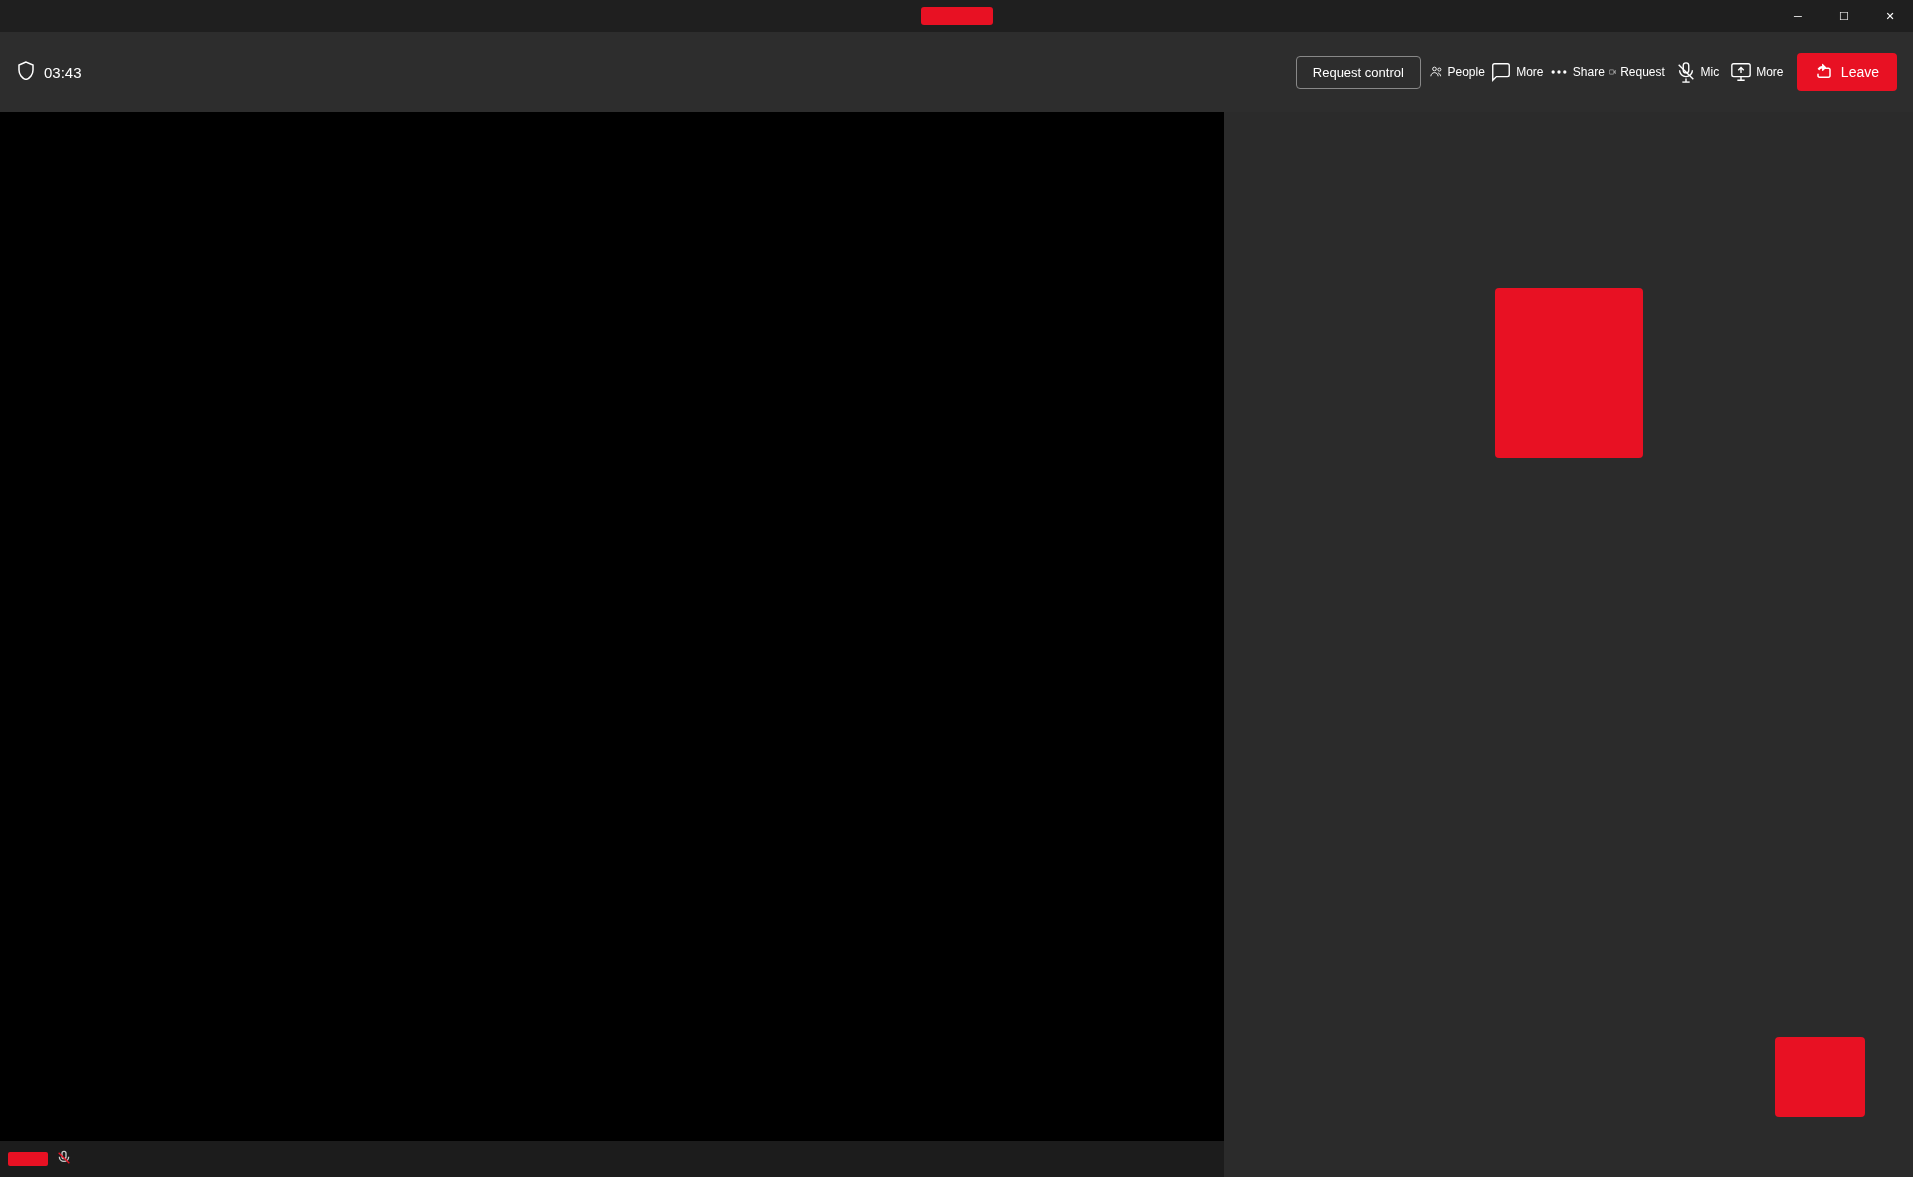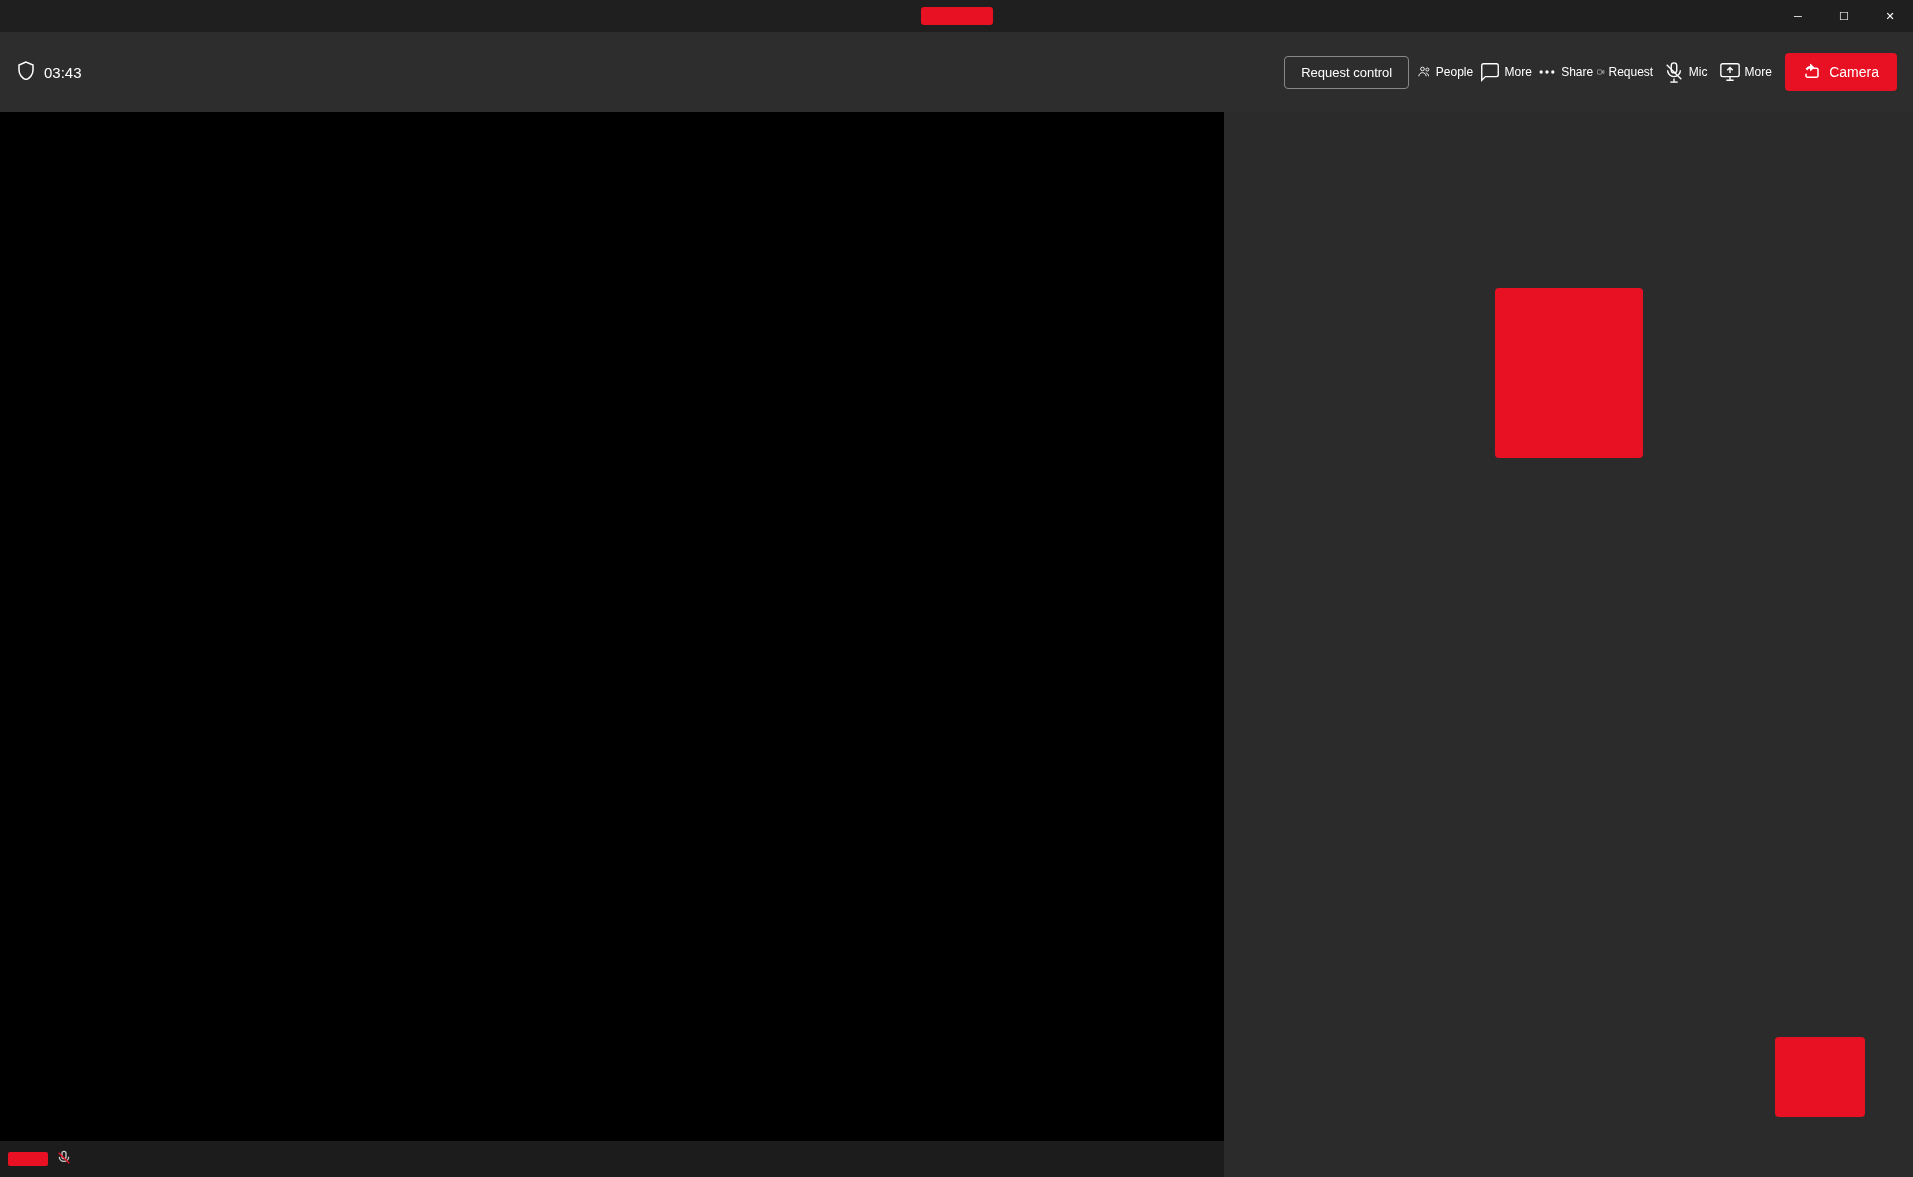--- a/index.html
+++ b/index.html
@@ -291,21 +291,21 @@
         <path d="M8 21h8M12 17v4"></path>
         <path d="M9 10l3-3 3 3M12 7v6"></path>
       </svg>
       <span>More</span>
     </button>
 
     <button class="leave-btn">
       <svg width="18" height="18" viewBox="0 0 24 24" fill="currentColor">
         <path d="M6.3 5c-.4.3-.8.7-1.2 1L3.7 7.4c-.2.2-.2.4 0 .6l1.7 1.7c.2.2.5.1.6-.1.4-.6.9-1.1 1.5-1.5.6-.4 1.2-.7 1.9-.8V10c0 .6.7.9 1.1.5l4-4c.3-.3.3-.8 0-1.1l-4-4C10.1.9 9.4 1.2 9.4 1.8V4c-1.1.2-2.2.6-3.1 1zM18 6h-4c-.6 0-1 .4-1 1s.4 1 1 1h4c.6 0 1 .4 1 1v8c0 .6-.4 1-1 1H6c-.6 0-1-.4-1-1v-2c0-.6-.4-1-1-1s-1 .4-1 1v2c0 1.7 1.3 3 3 3h12c1.7 0 3-1.3 3-3V9c0-1.7-1.3-3-3-3z"></path>
       </svg>
-      <span>Camera</span>
+      <span>Leave</span>
     </button>
   </div>
 </div>
 
 <div id="main-content">
 
   <div id="video-area">
 
     <div id="bottom-bar">
       <div class="bottom-red-pill"></div>

